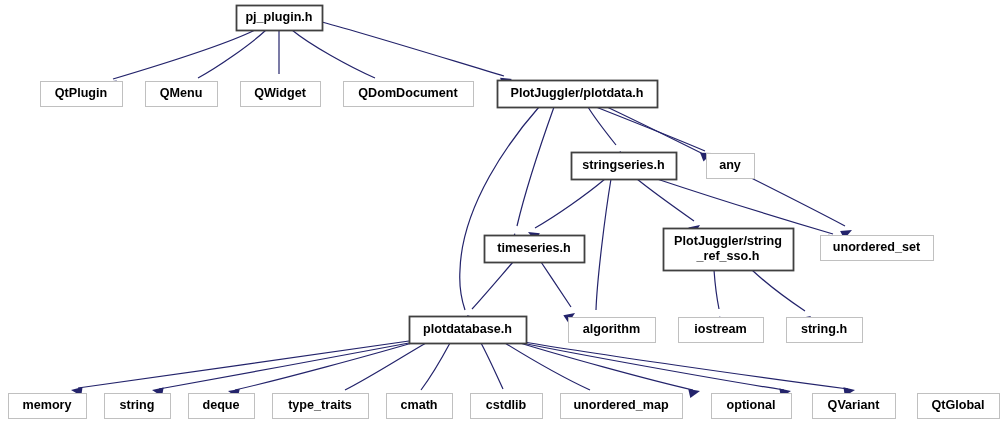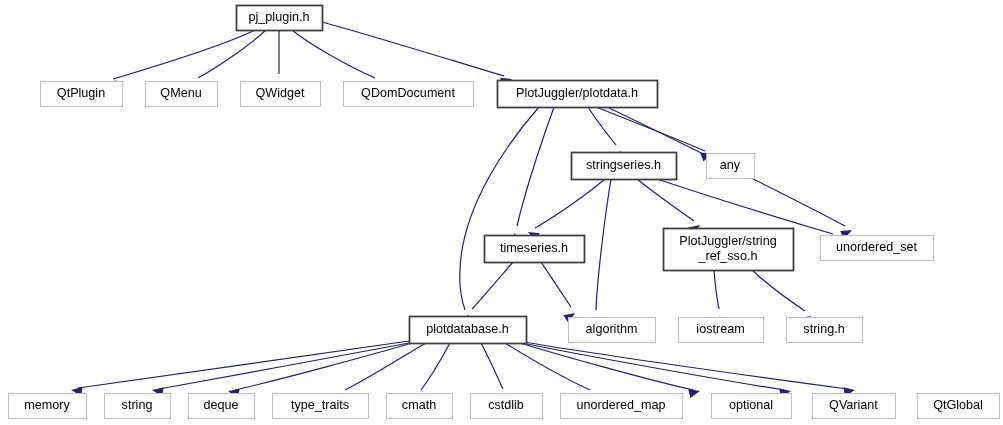--- a/index.html
+++ b/index.html
@@ -11,20 +11,21 @@
     width: 1003px;
     height: 425px;
     overflow: hidden;
     font-family: "Liberation Sans", sans-serif;
   }
   #graph-root {
     position: relative;
     width: 925px;
     height: 425px;
     background: #ffffff;
+    font-weight: bold;
   }
   #graph-svg {
     position: absolute;
     left: 0;
     top: 0;
     width: 1003px;
     height: 425px;
     display: block;
   }
   .node-box {

